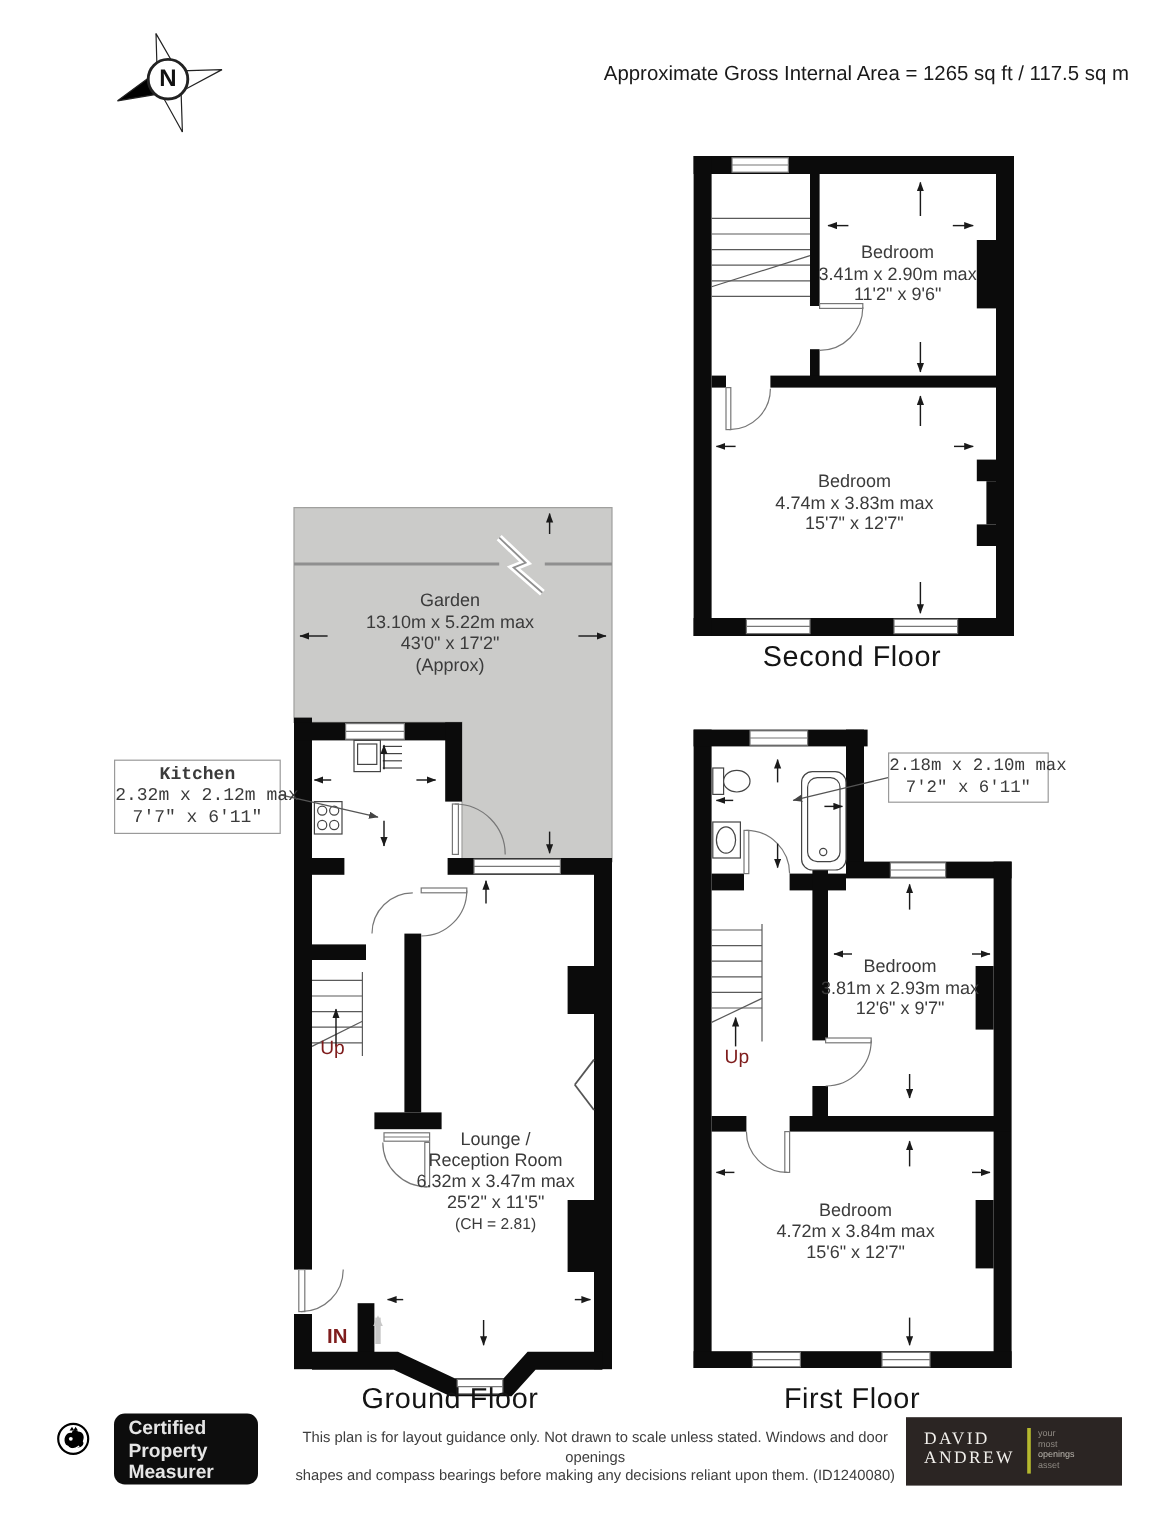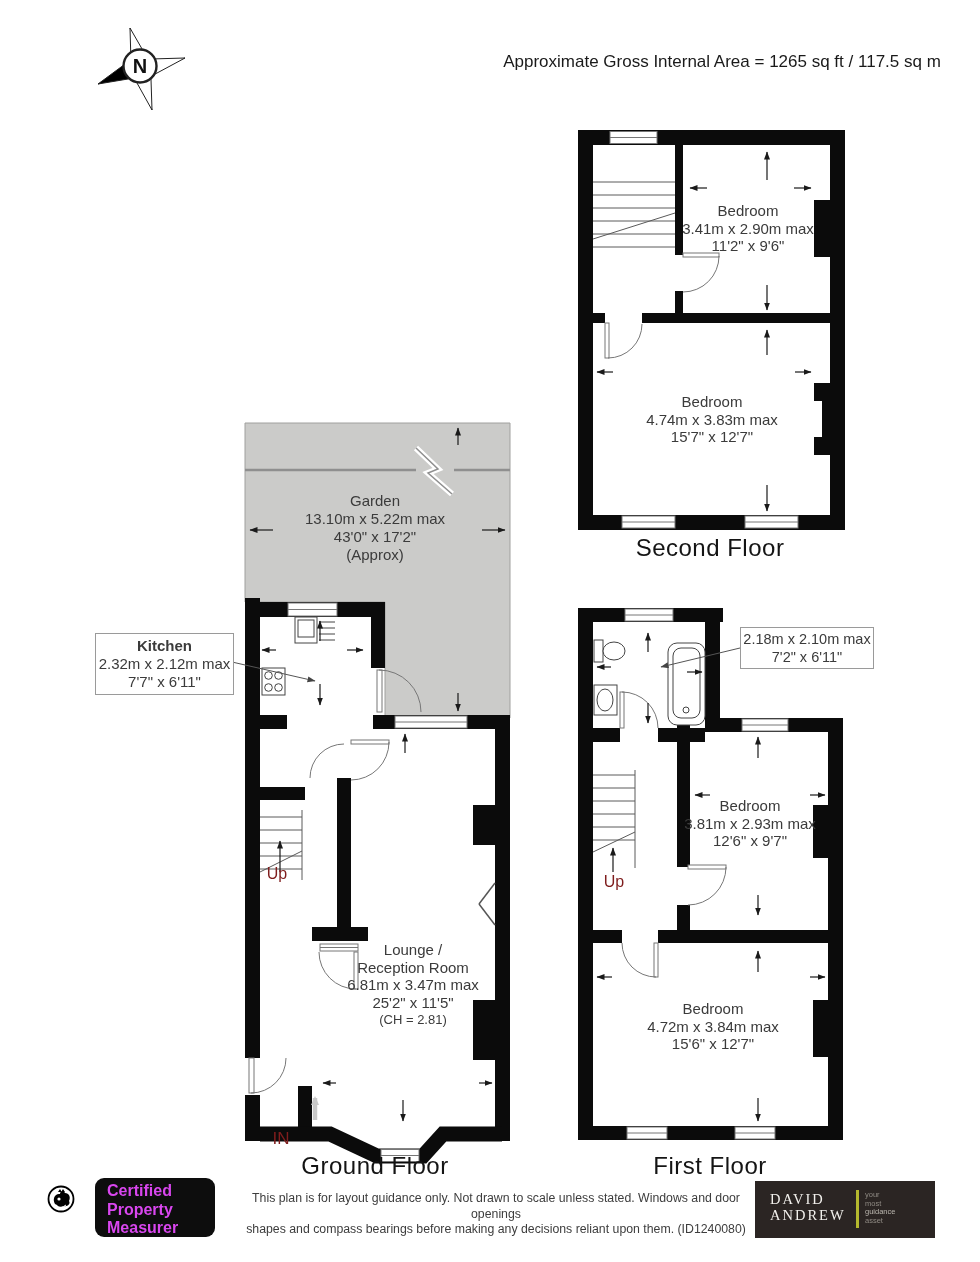--- a/index.html
+++ b/index.html
@@ -2,21 +2,21 @@
 <html><head>
 <meta charset="utf-8">
 <style>
   html,body{margin:0;padding:0;background:#fff;}
   .page{position:relative;width:980px;height:1262px;background:#fff;font-family:"Liberation Sans",sans-serif;overflow:hidden;}
   .ov{position:absolute;}
   .ctr{transform:translateX(-50%);text-align:center;}
   .rlab{font-size:15px;line-height:17.5px;color:#3b3b3b;white-space:nowrap;}
   .flab{font-size:24px;font-weight:normal;color:#141414;white-space:nowrap;letter-spacing:.5px;}
   .uplab{font-size:16px;color:#7f1d1d;white-space:nowrap;}
-  .callout{position:absolute;background:#fff;border:1px solid #9a9a9a;color:#3b3b3b;text-align:center;white-space:nowrap;font-size:14.5px;line-height:18px;}
+  .callout{position:absolute;background:#fff;border:1px solid #9a9a9a;color:#3b3b3b;text-align:center;white-space:nowrap;font-size:14.5px;line-height:18px;font-family:Liberation Mono, monospace;}
   .title{font-size:28px;font-weight:bold;color:#0d0d0d;white-space:nowrap;}
   .subtitle{font-size:17px;color:#1a1a1a;white-space:nowrap;}
   .sm{font-size:13px;}
   .wn{fill:#fff;stroke:#777;stroke-width:1;}
   .wln{stroke:#777;stroke-width:1;}
   svg .wall{fill:#0b0b0b;}
   .disc{font-size:12.3px;line-height:15.5px;color:#3d3d3d;text-align:center;}
 </style>
 </head>
 <body>
@@ -316,55 +316,55 @@
     <div>(Approx)</div>
   </div>
   <div class="callout" style="left:95px;top:633px;width:137px;padding:3px 0;font-size:15px;">
     <div style="font-weight:bold;">Kitchen</div>
     <div>2.32m x 2.12m  max</div>
     <div>7'7" x 6'11"</div>
   </div>
   <div class="ov ctr rlab" style="left:413px;top:941px;">
     <div>Lounge /</div>
     <div>Reception Room</div>
-    <div>6.81m x 3.47m max</div>
+    <div>6.32m x 3.47m max</div>
     <div>25'2" x 11'5"</div>
     <div class="sm">(CH = 2.81)</div>
   </div>
   <div class="ov ctr uplab" style="left:277px;top:865px;">Up</div>
-  <div class="ov ctr uplab" style="left:281px;top:1129px;font-size:17px;">IN</div>
+  <div class="ov ctr uplab" style="left:281px;top:1104px;font-size:17px;font-weight:bold;">IN</div>
   <div class="ov ctr flab" style="left:375px;top:1152px;">Ground Floor</div>
 
   <svg class="ov" style="left:46px;top:1185px;" width="32" height="30" viewBox="0 0 32 30">
     <circle cx="15" cy="14" r="12.5" fill="#fff" stroke="#000" stroke-width="1.8"></circle>
     <path d="M9,19 c-3,-5 0,-11 5,-10 c0,-3 4,-3 5,-1 c4,0 6,4 4,8 c2,3 -2,6 -5,5 c-2,2 -6,1 -7,-1 z" fill="#000"></path>
     <path d="M12,7 l2,-3 l1.5,2.5 l1.5,-2.5 l2,3 z" fill="#000"></path>
     <circle cx="13" cy="14" r="1.6" fill="#fff"></circle>
     <path d="M10,21 q5,3 10,-1" stroke="#fff" stroke-width="1" fill="none"></path>
   </svg>
   <div class="ov ctr" style="left:62px;top:1214px;font-size:14px;font-weight:bold;letter-spacing:1.5px;color:#000;margin-top:48px;">RICS</div>
 
-  <div class="ov" style="left:95px;top:1178px;width:120px;height:59px;background:#0d0d0d;border-radius:9px;color:#d946ef;font-weight:bold;font-size:16px;line-height:18.5px;padding-top:4px;padding-left:12px;box-sizing:border-box;">
+  <div class="ov" style="left:95px;top:1178px;width:120px;height:59px;background:#0d0d0d;border-radius:9px;color:#e5e5e5;font-weight:bold;font-size:16px;line-height:18.5px;padding-top:4px;padding-left:12px;box-sizing:border-box;">
     <div>Certified</div>
     <div>Property</div>
     <div>Measurer</div>
   </div>
 
   <div class="ov disc" style="left:232px;top:1191px;width:528px;">
     <div>This plan is for layout guidance only. Not drawn to scale unless stated. Windows and door openings</div>
     <div>shapes and compass bearings before making any decisions reliant upon them. (ID1240080)</div>
   </div>
 
   <div class="ov" style="left:755px;top:1181px;width:180px;height:57px;background:#2b2523;">
     <div style="position:absolute;left:15px;top:11px;font-family:'Liberation Serif',serif;color:#f2f0ec;font-size:14.5px;line-height:15.5px;letter-spacing:2px;">
       <div>DAVID</div>
       <div>ANDREW</div>
     </div>
     <div style="position:absolute;left:101px;top:9px;width:2.5px;height:38px;background:#b5b92e;"></div>
     <div style="position:absolute;left:110px;top:10px;font-size:7.5px;line-height:8.5px;color:#8f8a83;">
       <div>your</div>
       <div>most</div>
-      <div style="color:#bab6ae;">guidance</div>
+      <div style="color:#bab6ae;">openings</div>
       <div>asset</div>
     </div>
   </div>
 
 </div>
 
 </body></html>

